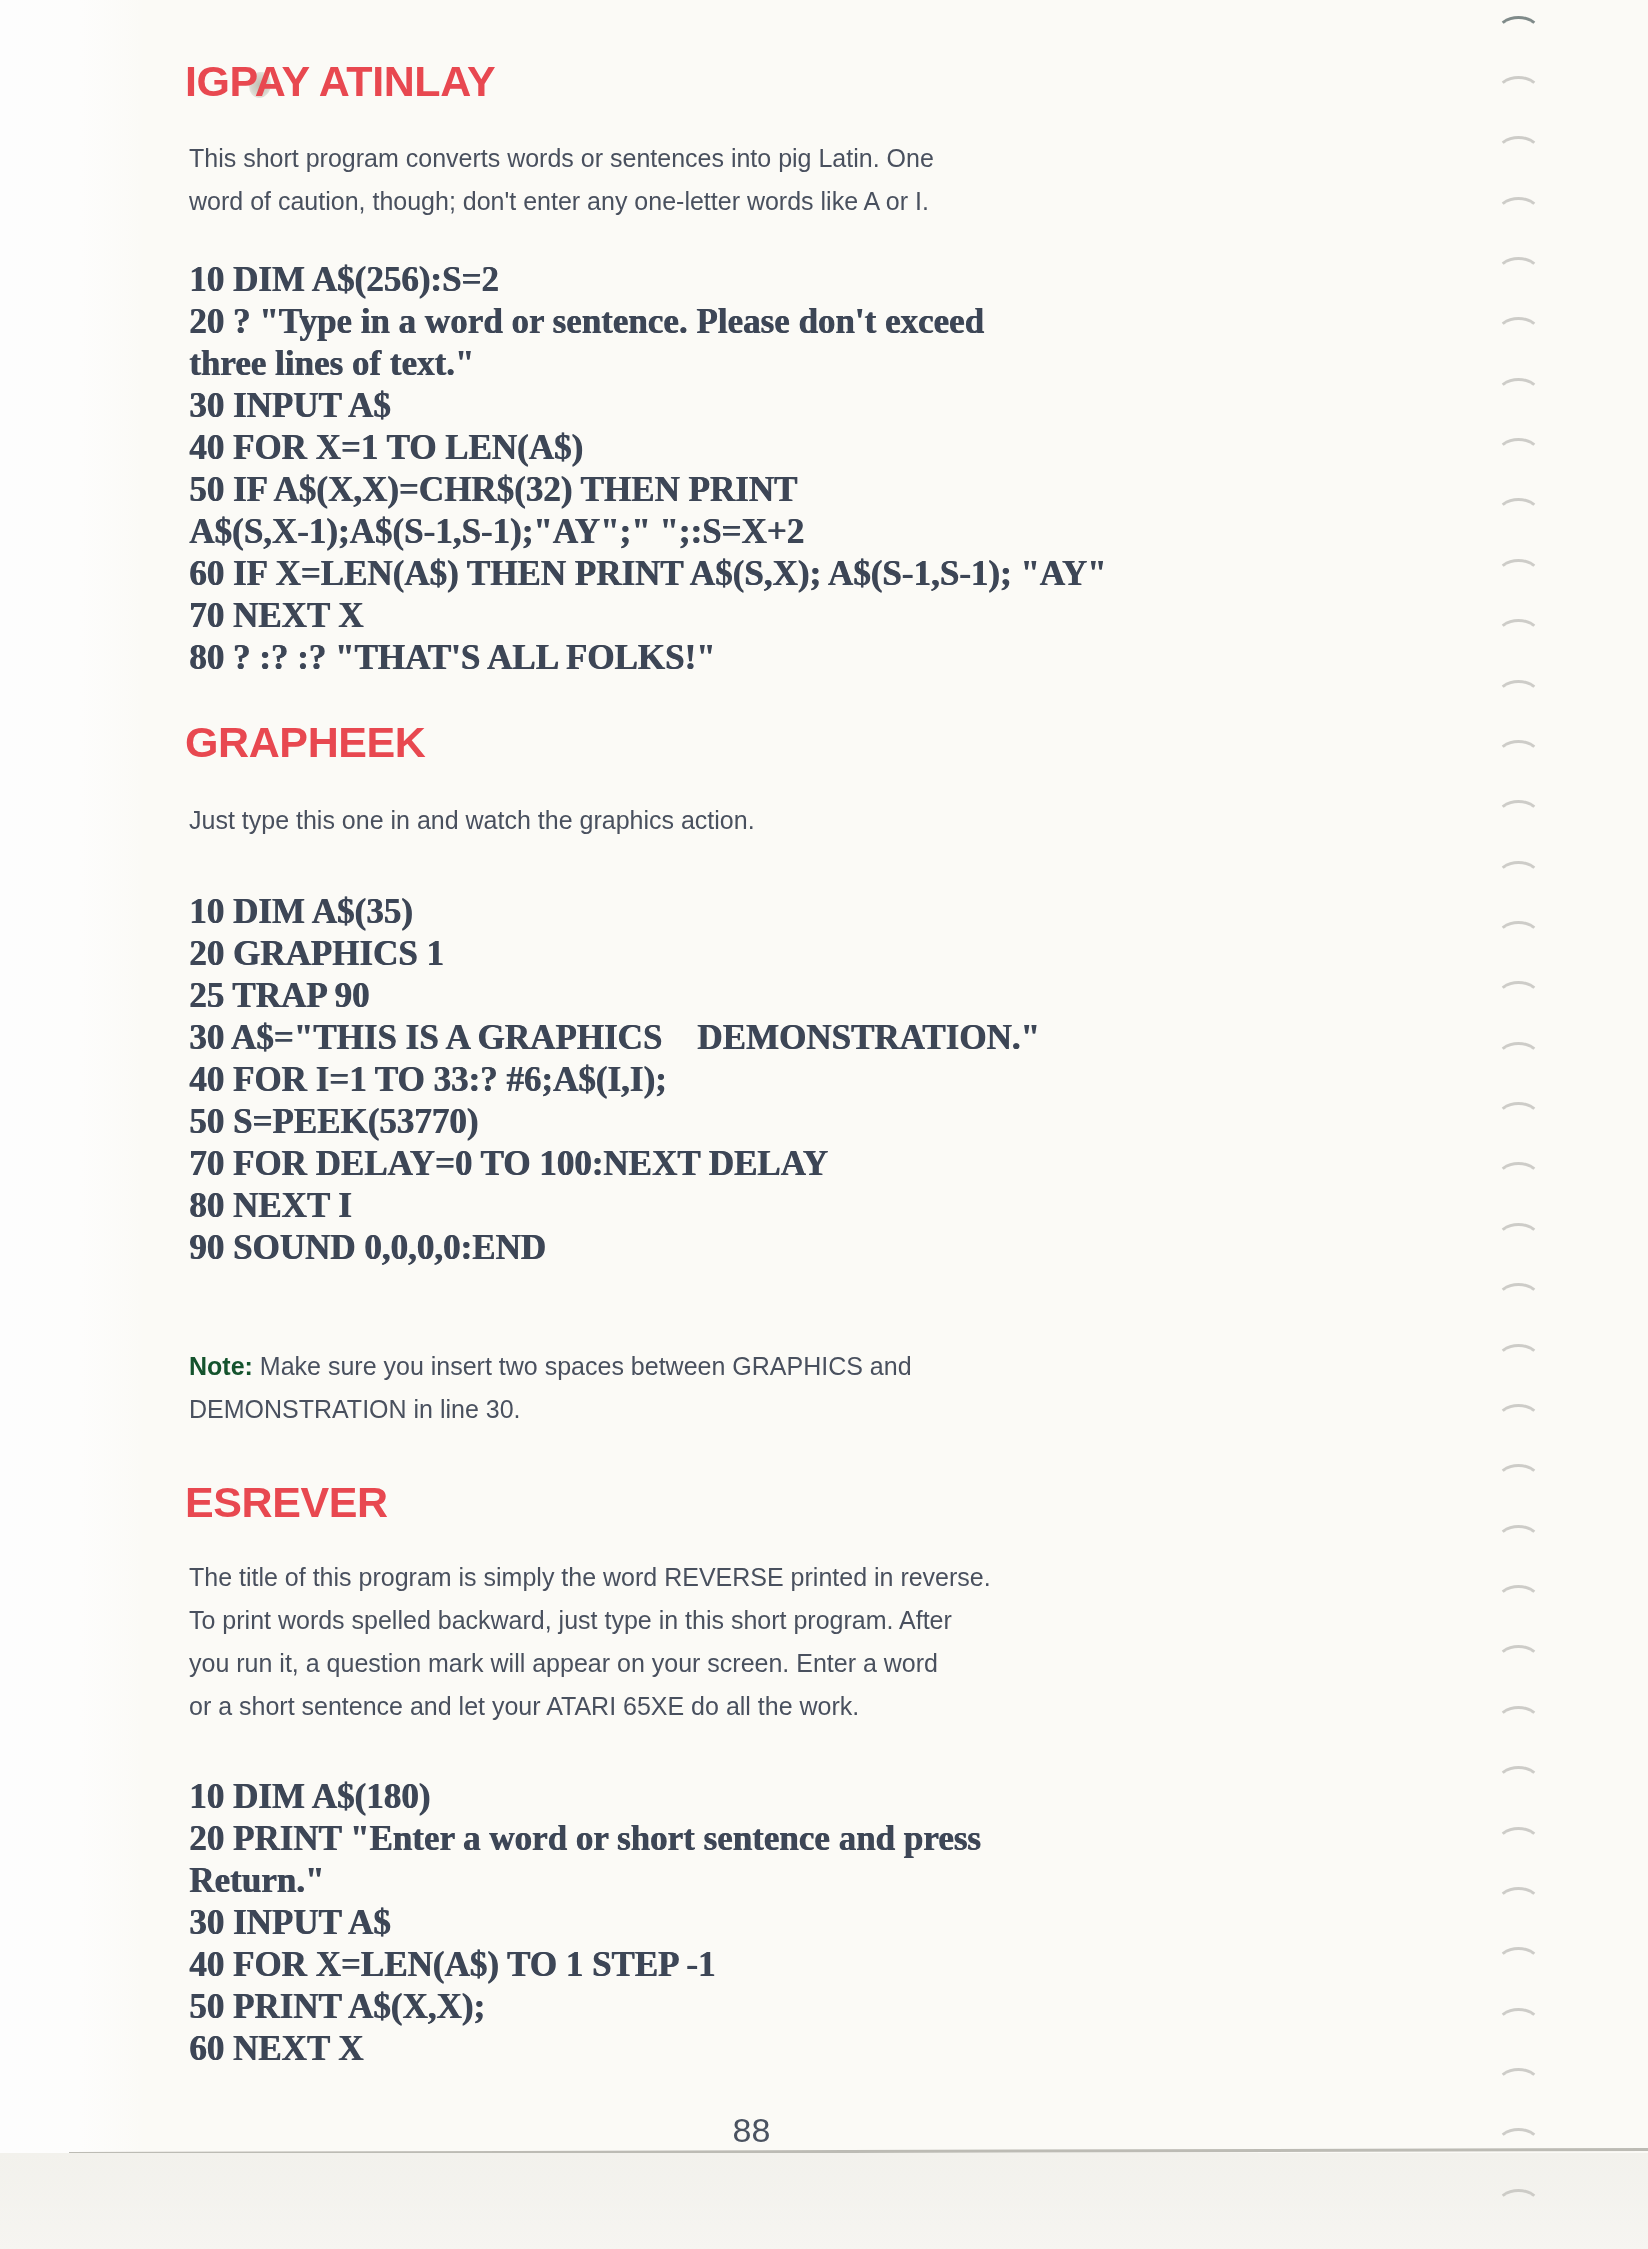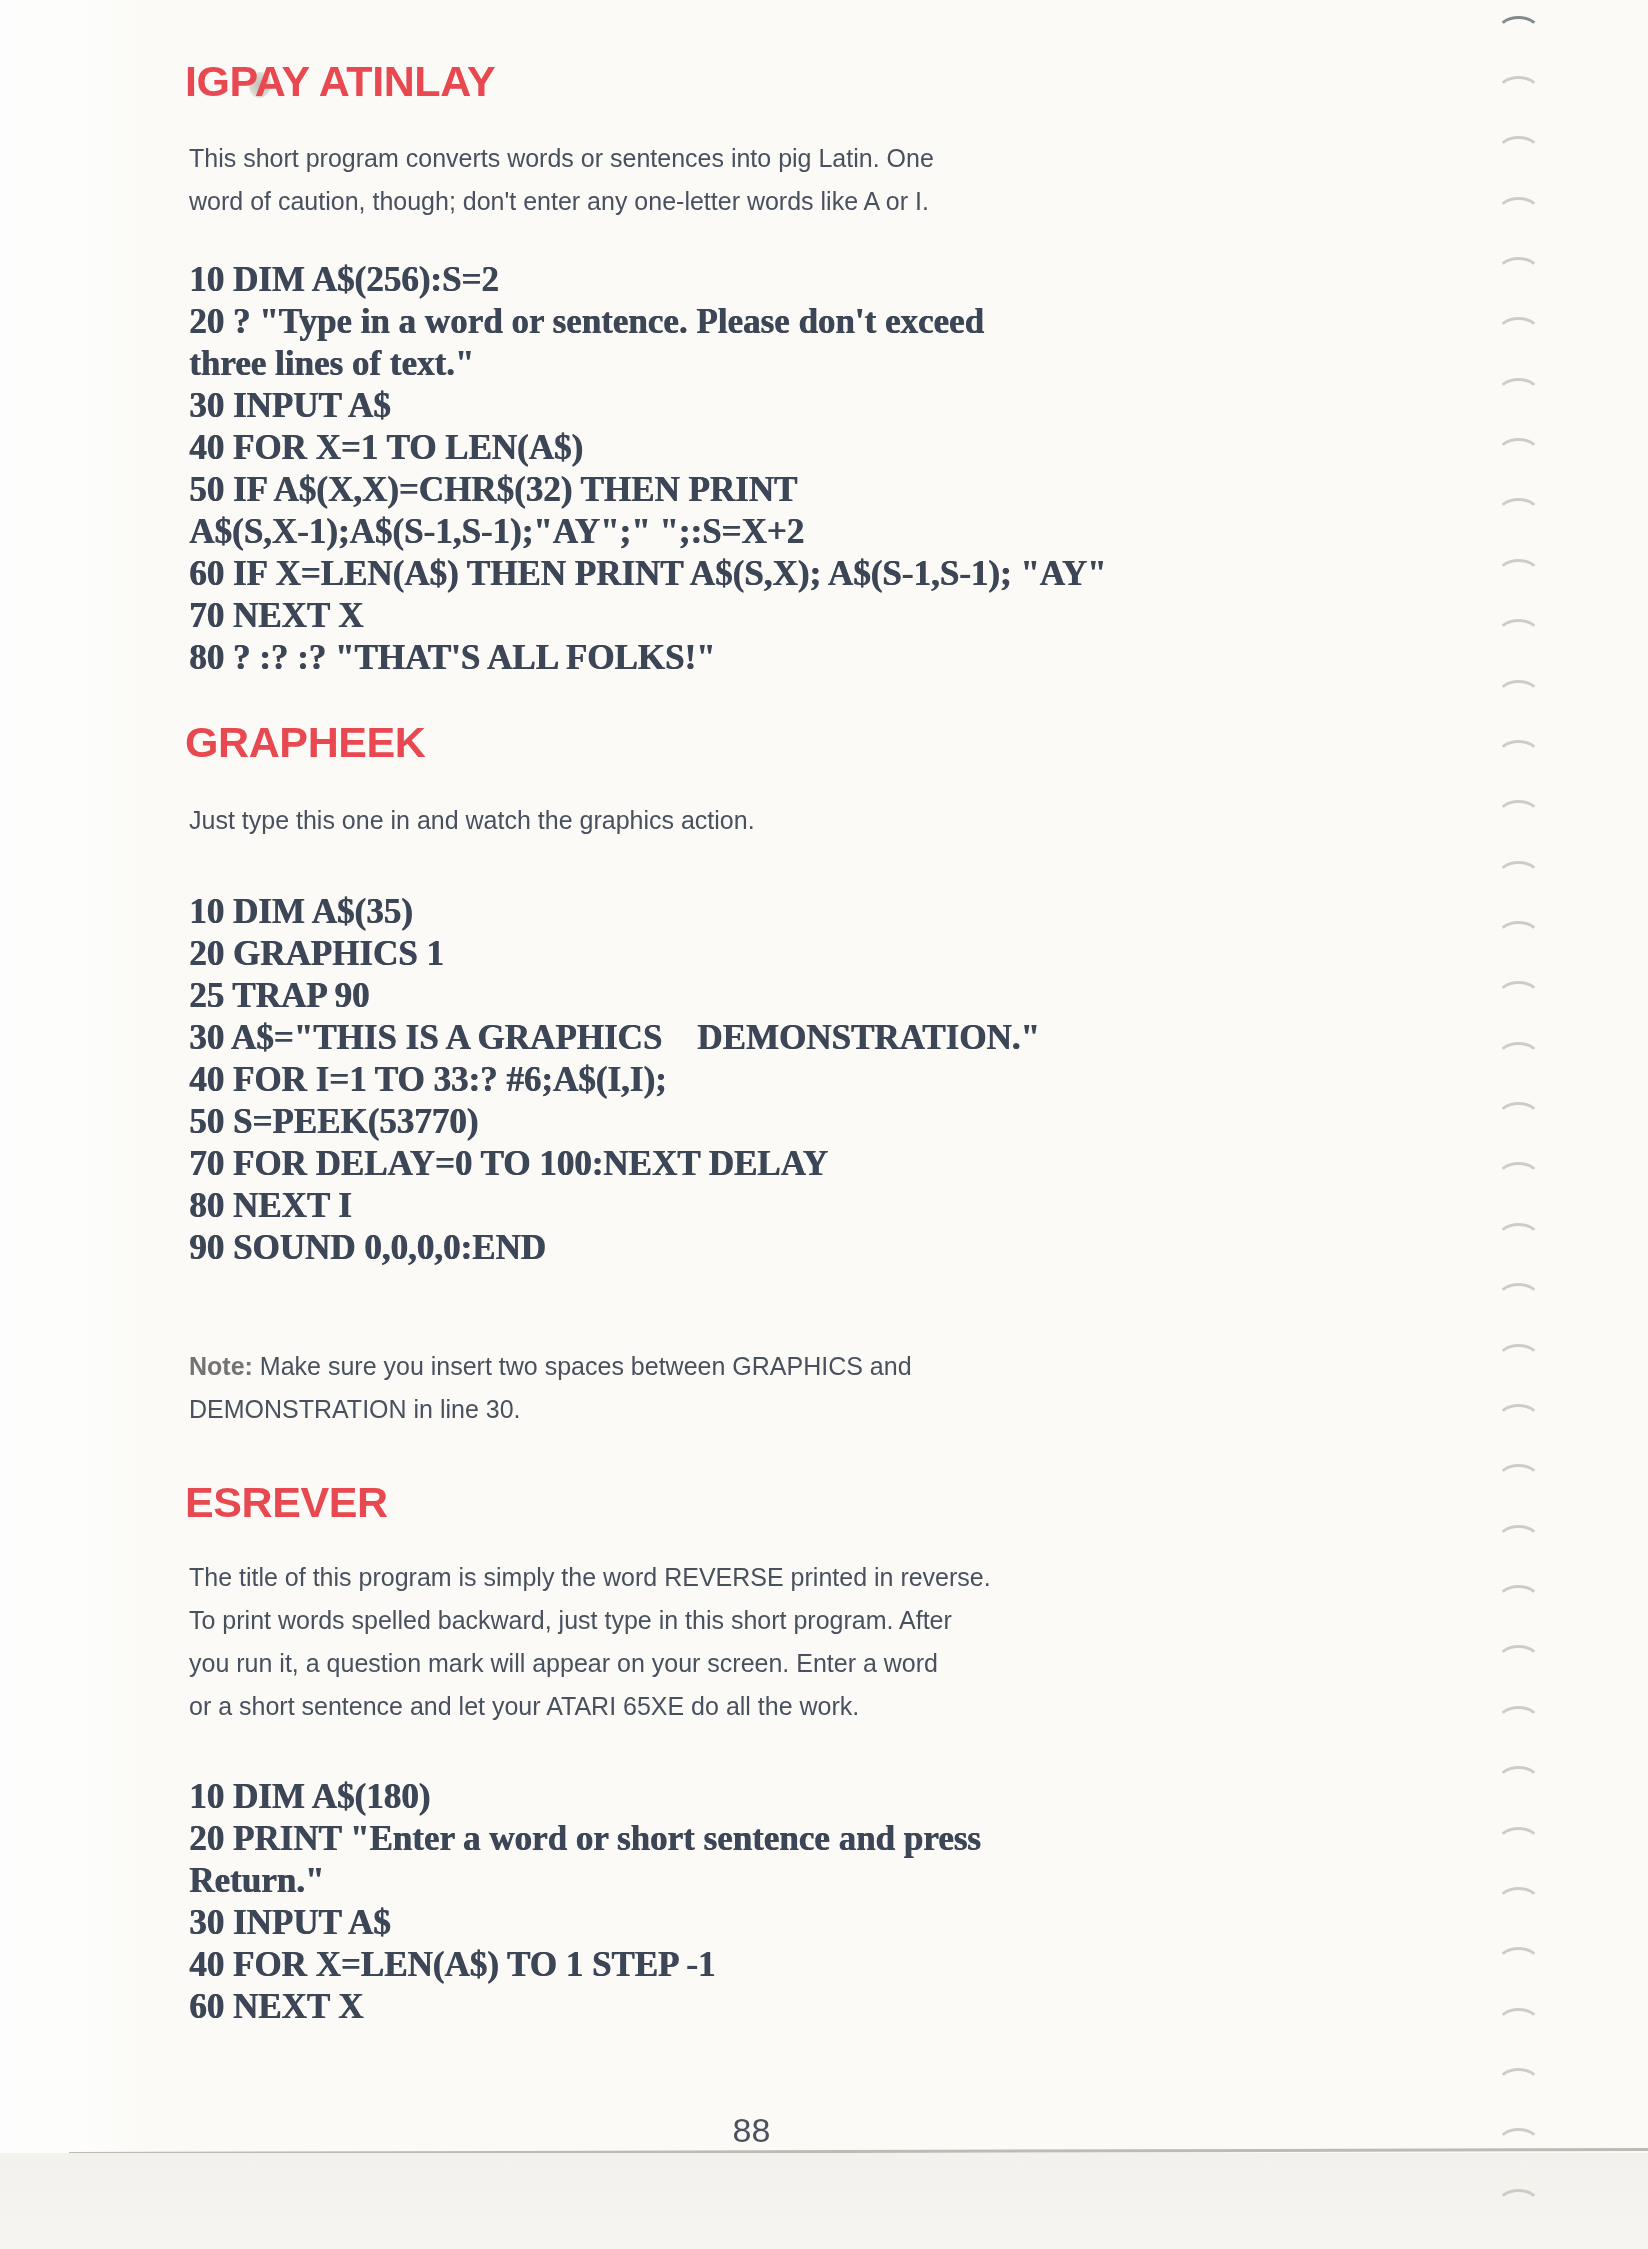--- a/index.html
+++ b/index.html
@@ -23,21 +23,21 @@
     font-size:25px;line-height:43px;color:var(--bodycol,#49505e);
   }
   .body-line{white-space:pre;}
   .code-block{
     position:absolute;left:189px;
     font-family:"DejaVu Sans Mono", monospace;
     font-size:35px;line-height:42px;font-weight:bold;
     color:var(--codecol,#3d4656);
   }
   .code-line{white-space:pre;text-shadow:0.7px 0 0 currentColor;font-family:Liberation Serif, serif;}
-  .note-label{font-weight:bold;color:#737373;}
+  .note-label{font-weight:bold;color:#14532d;}
   .page-number{
     position:absolute;left:683px;top:2111px;width:137px;text-align:center;
     font-size:34px;color:#4a5260;
   }
   .page-edge-line{
     position:absolute;left:69px;top:2150px;width:1580px;height:2.6px;
     background:#bcbbb4;transform:rotate(-0.15deg);
   }
   .below-edge{
     position:absolute;left:0;top:2153px;width:1649px;height:97px;
@@ -106,20 +106,21 @@
   <div class="body-line">To print words spelled backward, just type in this short program. After</div>
   <div class="body-line">you run it, a question mark will appear on your screen. Enter a word</div>
   <div class="body-line">or a short sentence and let your ATARI 65XE do all the work.</div>
 </div>
 <div class="code-block" style="top:1776px">
   <div class="code-line">10 DIM A$(180)</div>
   <div class="code-line">20 PRINT "Enter a word or short sentence and press</div>
   <div class="code-line">Return."</div>
   <div class="code-line">30 INPUT A$</div>
   <div class="code-line">40 FOR X=LEN(A$) TO 1 STEP -1</div>
+  <div class="code-line">50 PRINT A$(X,X);</div>
   <div class="code-line">60 NEXT X</div>
 </div>
 
 <div class="page-number">88</div>
 <div class="page-edge-line"></div>
 <div class="below-edge"></div>
 <div class="arcs">
     <div class="arc arc-dark" style="top: 15.5px;"></div>
     <div class="arc" style="top: 76px;"></div>
     <div class="arc" style="top: 136px;"></div>

